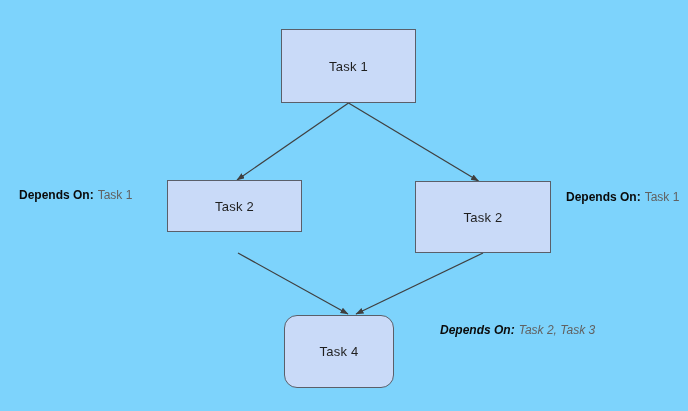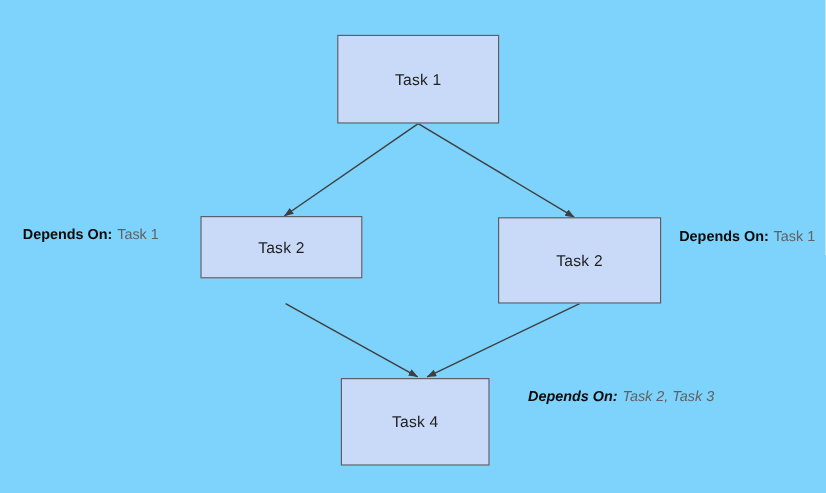--- a/index.html
+++ b/index.html
@@ -35,21 +35,21 @@
     justify-content: center;
   }
   .node .node-label {
     font-size: 13px;
     color: #1f1f1f;
     letter-spacing: 0.2px;
   }
   .node-task1 { left: 281px; top: 29px;  width: 135px; height: 74px; }
   .node-task2 { left: 167px; top: 180px; width: 135px; height: 52px; }
   .node-task3 { left: 415px; top: 181px; width: 136px; height: 72px; }
-  .node-task4 { left: 284px; top: 315px; width: 124px; height: 73px; }
+  .node-task4 { left: 284px; top: 315px; width: 110px; height: 73px; border-radius: 13px; }
   .annotation {
     position: absolute;
     font-size: 12px;
     white-space: nowrap;
     line-height: 14px;
   }
   .annotation .ann-prefix {
     font-weight: bold;
     color: #0a0a0a;
     text-align: right;

